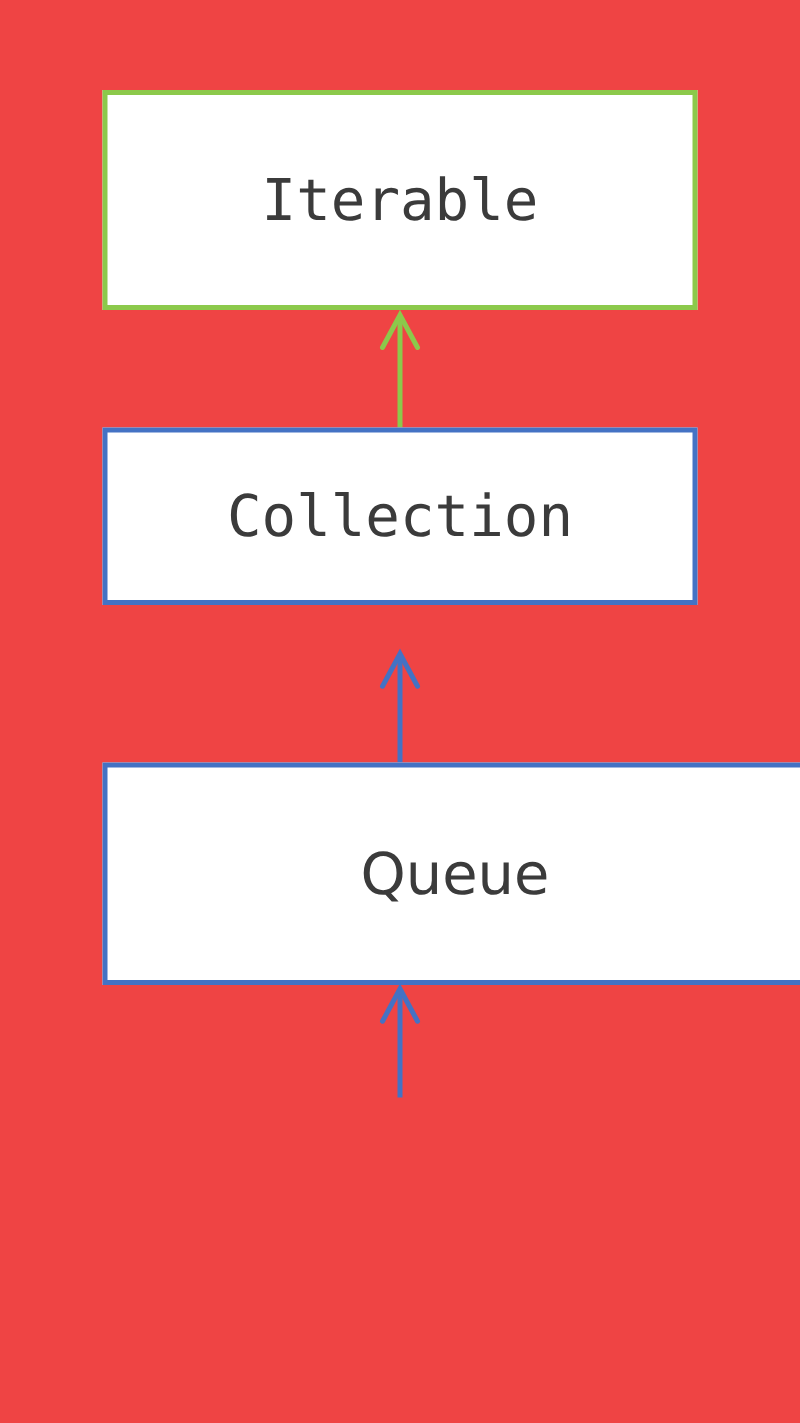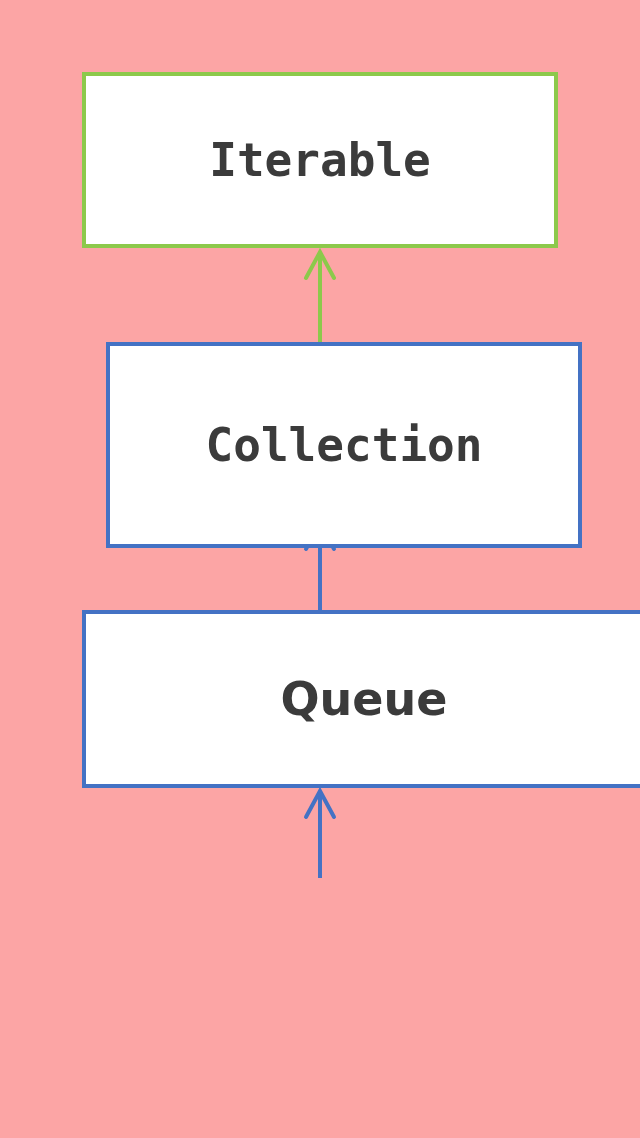--- a/index.html
+++ b/index.html
@@ -10,22 +10,21 @@
   body {
     width: 640px;
     height: 1138px;
     font-family: "DejaVu Sans", sans-serif;
     overflow: hidden;
   }
   #diagram-root {
     position: relative;
     width: 640px;
     height: 1138px;
-    background: #fca5a5;
-    font-weight: bold;
+    background: #ef4444;
   }
   #diagram-svg {
     position: absolute;
     top: 0;
     left: 0;
     width: 640px;
     height: 1138px;
     display: block;
   }
   .node-box {
@@ -70,21 +69,21 @@
     <g>
       <line x1="320" y1="878" x2="320" y2="793" stroke="#4472c4" stroke-width="4"></line>
       <polyline points="306,817 320,791 334,817" fill="none" stroke="#4472c4" stroke-width="4" stroke-linecap="round" stroke-linejoin="miter"></polyline>
     </g>
   </svg>
 
   <div class="node-box mono" style="left:82px; top:72px; width:476px; height:176px; border-width:4px; border-color:#8cc94b;">
     <span class="node-label" style="font-size:46px;">Iterable</span>
   </div>
 
-  <div class="node-box mono" style="left:82px; top:342px; width:476px; height:206px; border-width:4px; border-color:#4472c4;margin-left:24px;">
+  <div class="node-box mono" style="left:82px; top:342px; width:476px; height:142px; border-width:4px; border-color:#4472c4;">
     <span class="node-label" style="font-size:46px;">Collection</span>
   </div>
 
   <div class="node-box sans" style="left:82px; top:610px; width:564px; height:178px; border-width:4px; border-color:#4472c4;">
     <span class="node-label" style="font-size:46px;">Queue</span>
   </div>
 
 
 </div>
 

